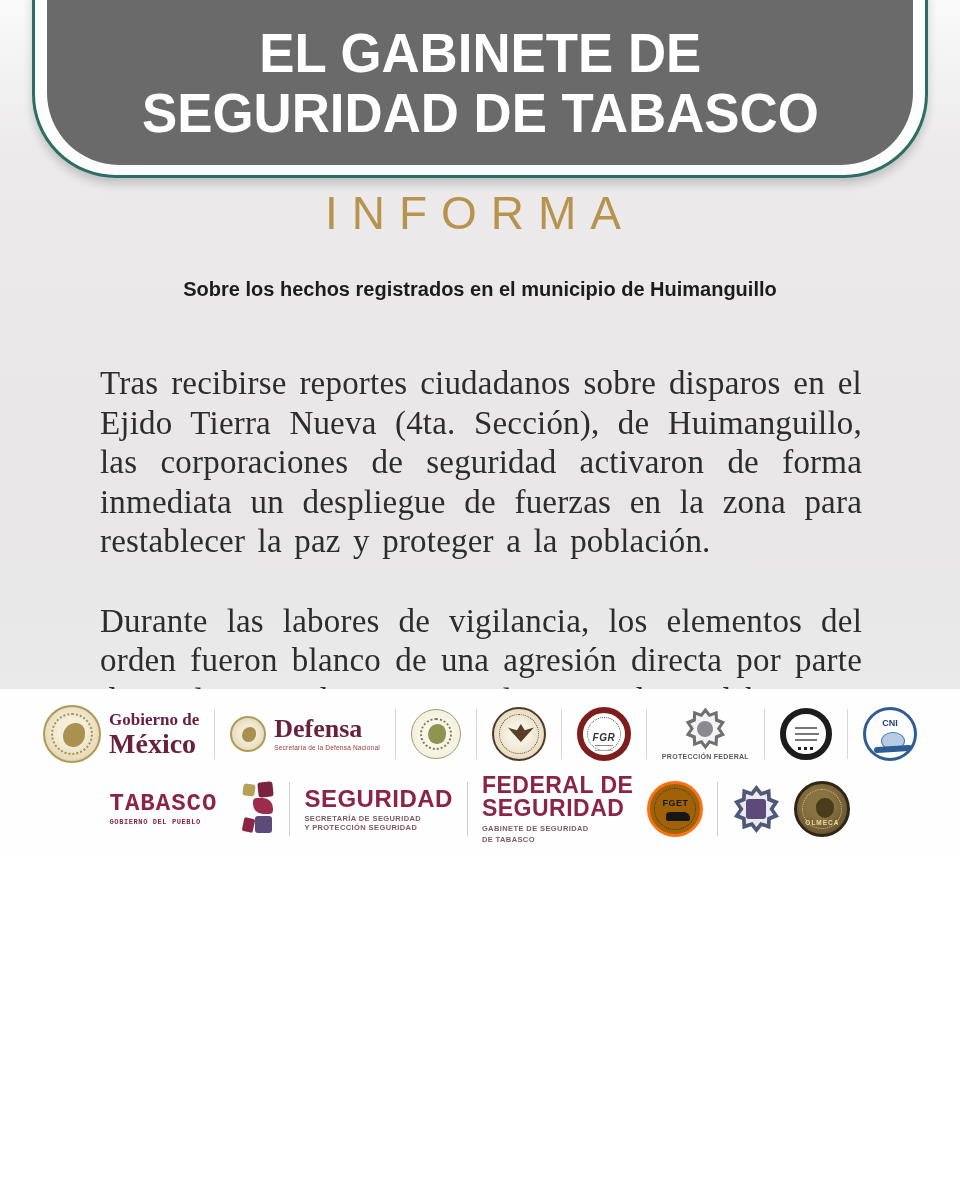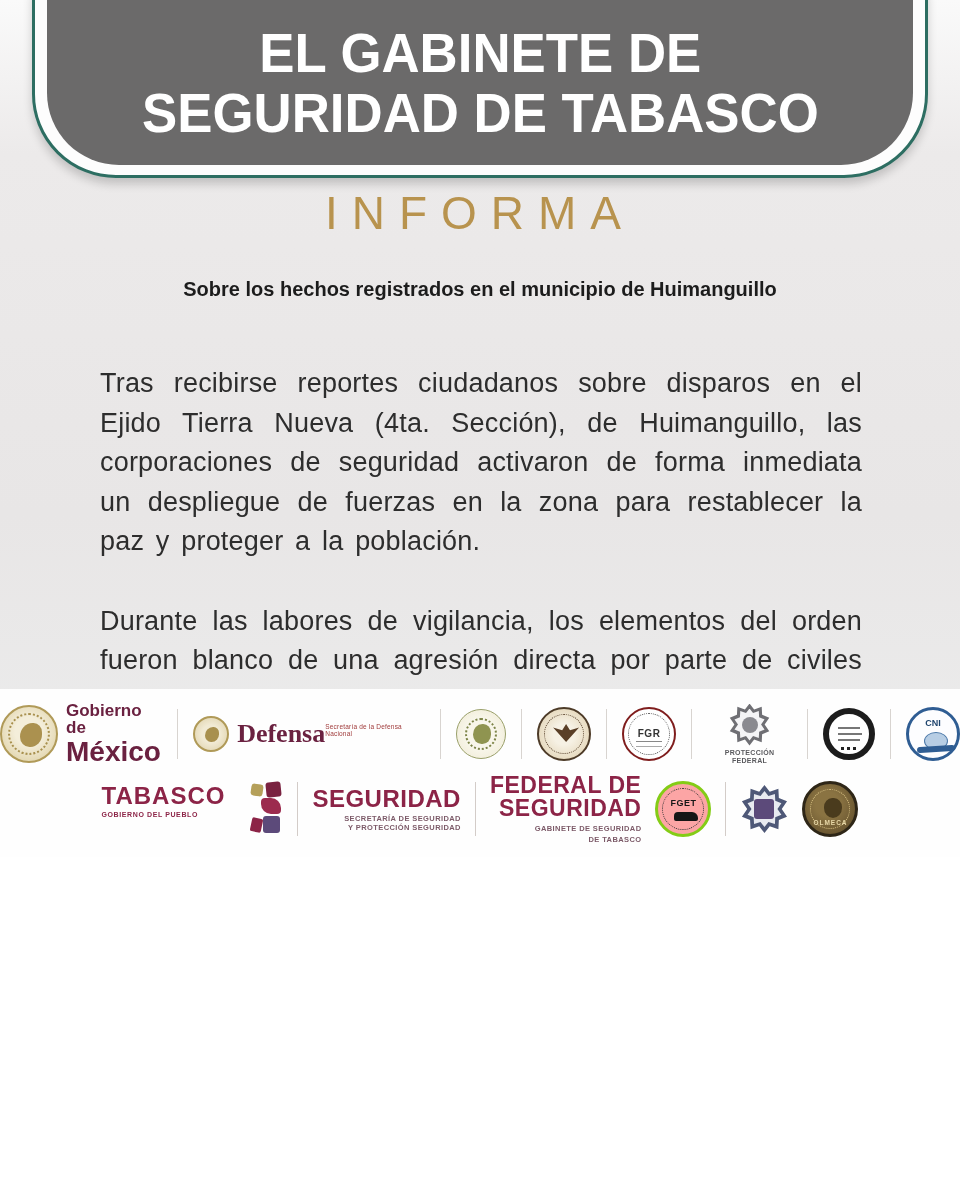--- a/index.html
+++ b/index.html
@@ -36,23 +36,24 @@
   }
 
   
   .subtitle {
     position:absolute; top:268px; left:100px; width:760px;
     text-align:center; font-size:20px; font-weight:700; line-height:42px;
     color:#1c1c1c;
   }
   .bodytext { position:absolute; top:364px; left:100px; width:762px; }
   .bodytext p {
-    font-size:27px; line-height:39.5px; color:#2d2d2d;
+    font-size:33px; line-height:39.5px; color:#2d2d2d;
     text-align:justify; word-spacing:4px; letter-spacing:0.2px;
     margin-bottom:40px;
+    font-family:Liberation Serif, serif;
   }
   .page-num {
     position:absolute; top:918px; right:86px;
     font-size:24px; font-weight:700; color:#222; letter-spacing:1px;
   }
 
   
   .footer {
     position:absolute; left:0; bottom:0; width:960px; height:168px;
     background:#fefefe;
@@ -61,21 +62,21 @@
   .row1 { margin-top:12px; gap:15px; height:66px; }
   .row2 { margin-top:6px; gap:14px; height:72px; }
   .vsep { width:1px; height:50px; background:#d8d4d0; }
   .vsep2 { width:1px; height:54px; background:#d3ccc8; }
 
   .maroon { color:#6a2140; }
   .maroon2 { color:#8c2447; }
 
   
   .gobmx { display:flex; align-items:center; gap:8px; }
-  .gobmx-text { font-family:Liberation Sans, sans-serif; line-height:1; }
+  .gobmx-text { font-family:Liberation Serif, serif; line-height:1; }
   .gobmx-top { font-size:17px; font-weight:700; }
   .gobmx-bottom { font-size:28px; font-weight:700; margin-top:2px; }
 
   .seal { border-radius:50%; position:relative; flex:0 0 auto; }
   .seal-mex {
     width:58px; height:58px; border:2px solid #b09a58;
     background: radial-gradient(circle at 50% 45%, #f4eeda 0 35%, #e6dbb8 70%, #d9caa0 100%);
   }
   .seal-mex .inner-ring {
     position:absolute; inset:6px; border:2px dotted #a8904e; border-radius:50%;
@@ -86,21 +87,21 @@
   }
   .seal-defensa {
     width:36px; height:36px; border:2px solid #b09a58;
     background: radial-gradient(circle, #f1ead4 0 40%, #ddcfa6 100%);
   }
   .seal-defensa .blob {
     position:absolute; left:10px; top:9px; width:14px; height:15px;
     background:#a8904e; border-radius:60% 40% 55% 45%;
   }
   .defensa { display:flex; align-items:center; gap:8px; }
-  .defensa-text { display:flex; flex-direction:row; line-height:1; }
+  .defensa-text { display:flex; flex-direction:column; line-height:1; }
   .defensa-title { font-family:"Liberation Serif", serif; font-size:26px; font-weight:700; }
   .defensa-sub { font-size:6.5px; color:#a03b3b; margin-top:3px; letter-spacing:0.2px; }
 
   .seal-marina {
     width:50px; height:50px; border:1px solid #9aa06a;
     background: radial-gradient(circle, #f8f6ea 0 45%, #eee9d2 100%);
   }
   .seal-marina .scribble {
     position:absolute; inset:8px; border:2px dotted #7d8448; border-radius:50%;
   }
@@ -112,21 +113,21 @@
     width:54px; height:54px; border:2px solid #4d3b28;
     background: radial-gradient(circle, #f6f1e4 0 30%, #e8dcc2 70%, #cab astray 100%);
     background: radial-gradient(circle, #f6f1e4 0 30%, #e8dcc2 70%, #cdbb95 100%);
   }
   .seal-gn .ring { position:absolute; inset:5px; border:1.5px dotted #5c4630; border-radius:50%; }
   .seal-gn .eagle {
     position:absolute; left:14px; top:15px; width:26px; height:18px;
     background:#5a3f27; clip-path: polygon(50% 100%, 0 20%, 35% 35%, 50% 0, 65% 35%, 100% 20%);
   }
   .seal-fgr {
-    width:54px; height:54px; border:2px solid #7f1d1d; background:#ffffff;
+    width:54px; height:54px; border:6px solid #7f1d1d; background:#ffffff;font-style:italic;
   }
   .seal-fgr .ring { position:absolute; inset:4px; border:1.5px dotted #555; border-radius:50%; }
   .seal-fgr .txt {
     position:absolute; left:0; right:0; top:19px; text-align:center;
     font-size:10px; font-weight:700; color:#333; letter-spacing:0.5px;
   }
   .seal-fgr .sub {
     position:absolute; left:12px; right:12px; top:32px; height:6px;
     border-top:1px solid #888; border-bottom:1px solid #aaa;
   }
@@ -156,39 +157,39 @@
 
   .seal-cni { width:54px; height:54px; border:3px solid #2f5d93; background:#fdfdff; }
   .seal-cni .txt { position:absolute; top:8px; left:0; right:0; text-align:center;
     font-size:9px; font-weight:700; color:#20456e; }
   .seal-cni .globe { position:absolute; left:15px; top:22px; width:24px; height:18px;
     background:#b7cde4; border-radius:50%; border:1px solid #4a77a8; }
   .seal-cni .band { position:absolute; left:8px; bottom:6px; width:38px; height:6px;
     background:#2f5d93; border-radius:3px; transform:rotate(-4deg); }
 
   
-  .tabasco { display:flex; gap:24px; }
+  .tabasco { display:flex; align-items:center; gap:24px;font-family:Liberation Mono, monospace; }
   .tabasco-text { display:flex; flex-direction:column; line-height:1; }
   .tabasco-title { font-size:24px; font-weight:700; letter-spacing:1px; }
   .tabasco-sub { font-size:7px; color:#8c2447; font-weight:700; margin-top:3px; letter-spacing:0.6px; }
   .tab-emblem { position:relative; width:34px; height:50px; }
   .tab-emblem i { position:absolute; display:block; }
   .tab-emblem .e1 { left:2px; top:0; width:12px; height:12px; background:#b5a05a; border-radius:3px; transform:rotate(8deg); }
   .tab-emblem .e2 { left:17px; top:-2px; width:15px; height:15px; background:#7a2240; border-radius:3px; transform:rotate(-6deg); }
   .tab-emblem .e3 { left:12px; top:14px; width:20px; height:16px; background:#9c2b4e; border-radius:4px 10px 4px 10px; }
   .tab-emblem .e4 { left:14px; top:32px; width:17px; height:17px; background:#5c4a7a; border-radius:3px; }
   .tab-emblem .e5 { left:2px; top:34px; width:11px; height:14px; background:#8c2447; border-radius:2px; transform:rotate(12deg); }
 
-  .segblock { display:flex; flex-direction:column; line-height:1;text-align:right; }
+  .segblock { display:flex; flex-direction:column; line-height:1; }
   .segblock .title { font-size:24px; font-weight:700; letter-spacing:0.5px; }
   .segblock .sub { font-size:7.5px; color:#7c5a68; font-weight:700; margin-top:4px; letter-spacing:0.4px; }
   .gabblock .title { font-size:23px; font-weight:700; line-height:23px; letter-spacing:0.5px; }
   .gabblock .sub { font-size:7.5px; color:#7c5a68; font-weight:700; margin-top:4px; line-height:9px; letter-spacing:0.4px; }
 
-  .seal-fget { width:56px; height:56px; border:3px solid #84cc16; background:#fca5a5; }
+  .seal-fget { width:56px; height:56px; border:3px solid #f97316; background:#a16207; }
   .seal-fget .ring { position:absolute; inset:4px; border:1.5px dotted #333; border-radius:50%; }
   .seal-fget .txt { position:absolute; top:14px; left:0; right:0; text-align:center;
     font-size:9px; font-weight:700; color:#161616; letter-spacing:0.5px; }
   .seal-fget .car { position:absolute; left:16px; top:28px; width:24px; height:9px;
     background:#161616; border-radius:4px 6px 2px 2px; }
 
   .star8-police { width:48px; height:48px; background:#4e5877; position:relative;
     clip-path: polygon(50% 0, 61% 14%, 79% 8%, 80% 27%, 97% 34%, 86% 50%, 97% 66%, 80% 73%, 79% 92%, 61% 86%, 50% 100%, 39% 86%, 21% 92%, 20% 73%, 3% 66%, 14% 50%, 3% 34%, 20% 27%, 21% 8%, 39% 14%); }
   .star8-police .in { position:absolute; inset:6px; background:#e8eaf0;
     clip-path: polygon(50% 0, 61% 14%, 79% 8%, 80% 27%, 97% 34%, 86% 50%, 97% 66%, 80% 73%, 79% 92%, 61% 86%, 50% 100%, 39% 86%, 21% 92%, 20% 73%, 3% 66%, 14% 50%, 3% 34%, 20% 27%, 21% 8%, 39% 14%); }

